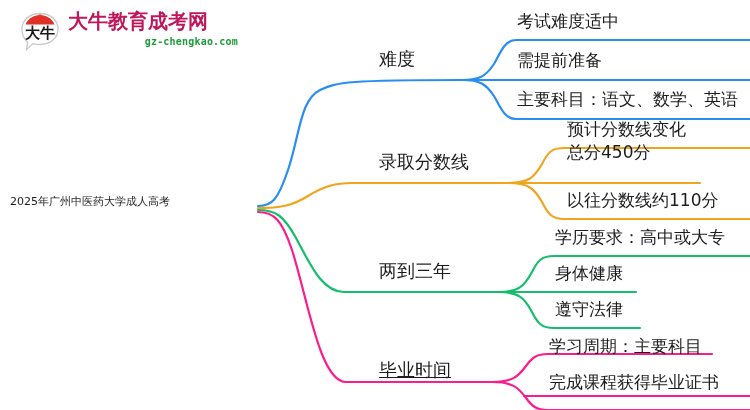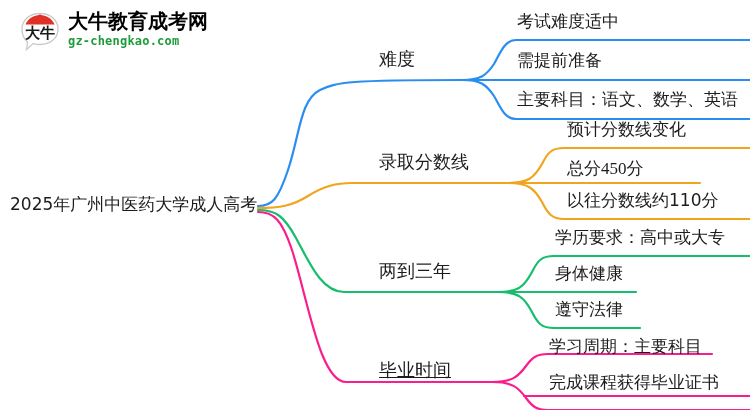--- a/index.html
+++ b/index.html
@@ -12,43 +12,43 @@
     position:relative;
   }
   #stage{position:absolute;left:0;top:0;width:750px;height:410px;}
 
   
   .logo{position:absolute;left:18px;top:8px;width:220px;height:50px;}
   .logo-mark{position:absolute;left:0;top:2px;width:44px;height:44px;}
   .logo-text{position:absolute;left:50px;top:1px;width:170px;}
   .logo-cn{
     font-family:"DejaVu Sans","Liberation Sans",sans-serif;
-    font-size:20px;font-weight:bold;color:#000000;
+    font-size:20px;font-weight:bold;color:#be185d;
     letter-spacing:0px;line-height:24px;white-space:nowrap;
   }
   .logo-en{
     font-family:"DejaVu Sans Mono","Liberation Mono",monospace;
-    font-size:12px;font-weight:bold;color:#1e9c3c;
-    letter-spacing:0.2px;line-height:15px;margin-top:1px;white-space:nowrap;
+    font-size:10px;font-weight:bold;color:#1e9c3c;
+    letter-spacing:0.2px;line-height:15px;margin-top:1px;white-space:nowrap;text-align:right;
   }
 
   
   #wires{position:absolute;left:0;top:0;width:750px;height:410px;}
   #wires path{fill:none;stroke-linecap:round;}
 
   
   .node{
     position:absolute;
     font-family:"DejaVu Sans","Liberation Sans",sans-serif;
     color:#1c1c1c;
     white-space:nowrap;
     line-height:1;
   }
   .root{
-    font-size:17px;
+    font-size:11px;
     left:10px;top:196px;
     letter-spacing:0px;
   }
   .branch{font-size:18px;}
   .leaf{font-size:17px;text-align:center;}
 </style>
 </head>
 <body>
 
 <div id="stage">
@@ -98,21 +98,21 @@
   <div class="node branch" style="left:379px;top:50px;">难度</div>
   <div class="node branch" style="left:379px;top:153px;">录取分数线</div>
   <div class="node branch" style="left:379px;top:262px;">两到三年</div>
   <div class="node branch" style="left:379px;top:361px;text-decoration:underline;">毕业时间</div>
 
   <div class="node leaf" style="left:517px;top:13px;">考试难度适中</div>
   <div class="node leaf" style="left:517px;top:52px;">需提前准备</div>
   <div class="node leaf" style="left:517px;top:91px;">主要科目：语文、数学、英语</div>
 
   <div class="node leaf" style="left:567px;top:121px;">预计分数线变化</div>
-  <div class="node leaf" style="left:567px;top:160px;font-family:Liberation Serif, serif;">总分450分</div>
+  <div class="node leaf" style="left:567px;top:144px;">总分450分</div>
   <div class="node leaf" style="left:567px;top:192px;">以往分数线约110分</div>
 
   <div class="node leaf" style="left:555px;top:229px;">学历要求：高中或大专</div>
   <div class="node leaf" style="left:555px;top:265px;">身体健康</div>
   <div class="node leaf" style="left:555px;top:301px;">遵守法律</div>
 
   <div class="node leaf" style="left:549px;top:338px;">学习周期：主要科目</div>
   <div class="node leaf" style="left:549px;top:374px;">完成课程获得毕业证书</div>
 
 </div>

